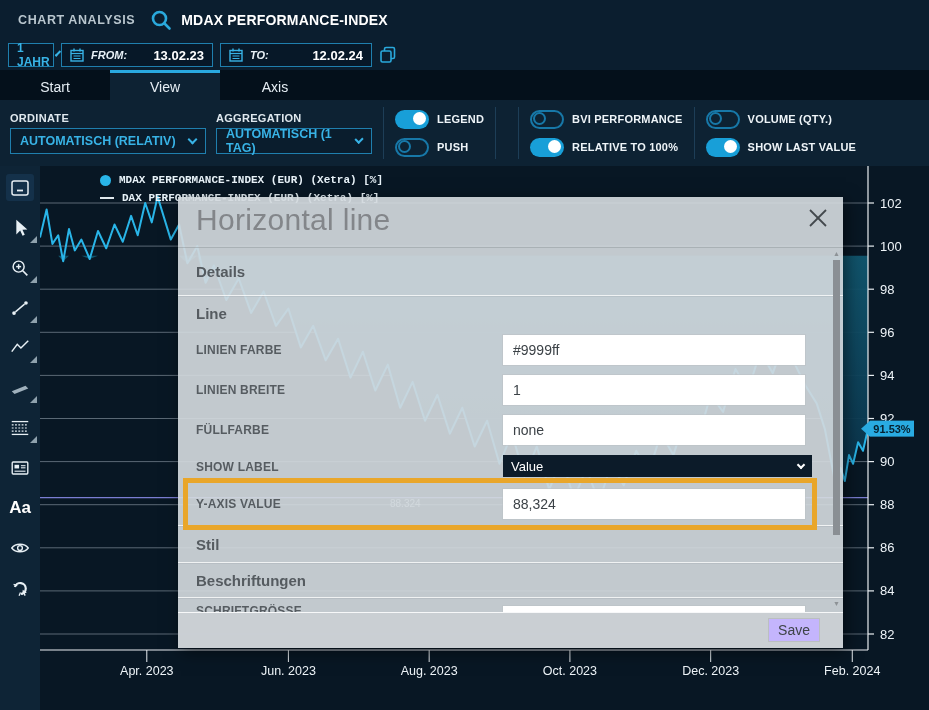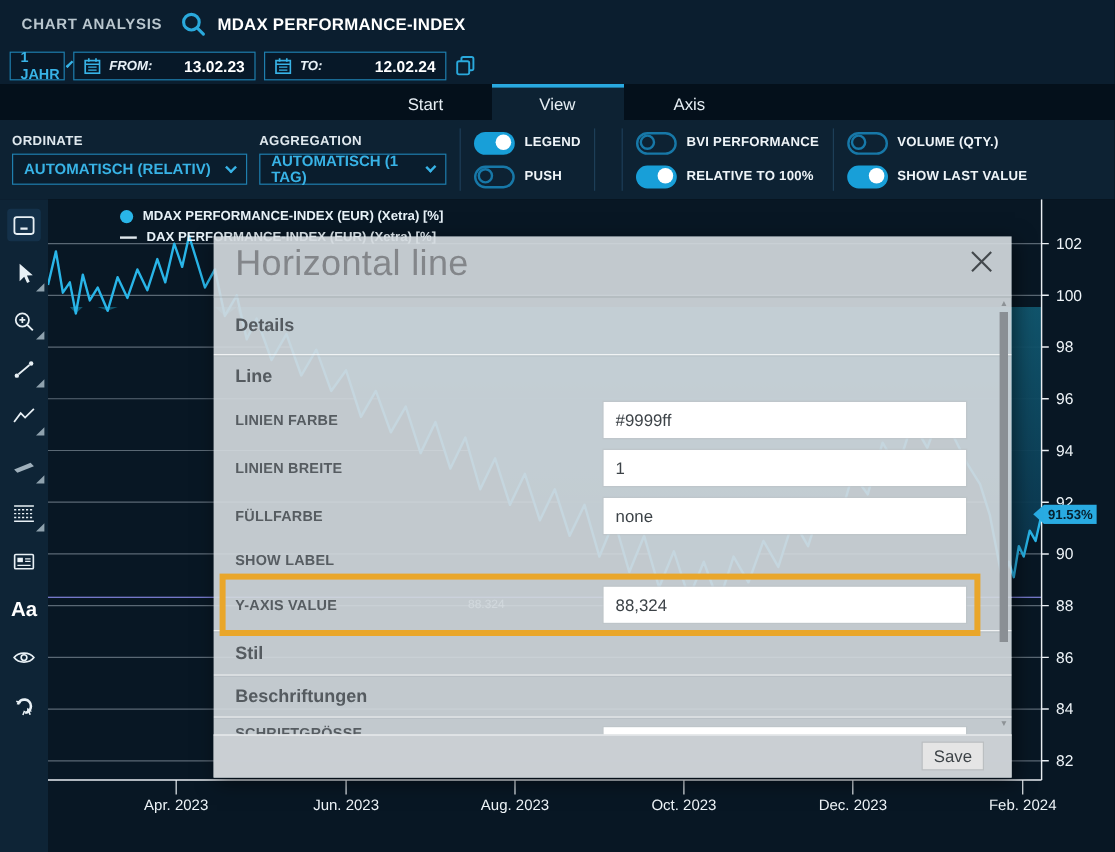--- a/index.html
+++ b/index.html
@@ -15,21 +15,21 @@
   
   .controls{height:30px;background:#0b1e2f;display:flex;align-items:center;gap:7px;padding-left:8px;}
   .ctl{height:24px;border:1px solid #1f7fae;background:#071828;display:flex;align-items:center;color:#38b3e6;font-weight:bold;font-size:12px;padding:0 8px;gap:7px;}
   .ctl .lbl{color:#e8f1f7;font-style:italic;font-size:11px;}
   .ctl .val{color:#fff;font-size:13px;margin-left:auto;}
   .range{width:46px;justify-content:space-between;}
   .datebox{width:152px;}
   .chev{width:7px;height:7px;border-right:2px solid #38b3e6;border-bottom:2px solid #38b3e6;transform:rotate(45deg);margin-top:-3px;}
 
   
-  .tabsbar{height:30px;background:#04101b;display:flex;justify-content:center;}
+  .tabsbar{height:30px;background:#04101b;display:flex;}
   .tab{width:110px;display:flex;align-items:center;justify-content:center;color:#e6eef4;font-size:14px;border-top:3px solid transparent;cursor:default;}
   .tab.active{background:#0d2233;border-top:3px solid #29a9e0;}
 
   
   .toolbar{height:66px;background:#0d2233;display:flex;align-items:center;}
   .selgrp{display:flex;flex-direction:column;gap:4px;margin-left:10px;}
   .sellbl{color:#dfe8ee;font-weight:bold;font-size:11px;letter-spacing:.3px;}
   .selbox{height:26px;border:1px solid #1f7fae;background:#0a1d2d;display:flex;align-items:center;justify-content:space-between;color:#38b3e6;font-weight:bold;font-size:12.5px;padding:0 9px;gap:8px;}
   .vdiv{width:1px;height:52px;background:#1d3e57;margin:0 11px;}
   .tglcol{display:flex;flex-direction:column;gap:9px;}
@@ -45,21 +45,21 @@
   
   .main{position:relative;height:544px;display:flex;}
   .sidebar{width:40px;background:#0e2436;display:flex;flex-direction:column;align-items:center;padding-top:8px;gap:13px;flex:none;}
   .sicon{position:relative;width:28px;height:27px;display:flex;align-items:center;justify-content:center;}
   .sicon.first{background:#14314a;border-radius:3px;}
   .subtri{position:absolute;right:-3px;bottom:-2px;width:0;height:0;border-left:7px solid transparent;border-bottom:7px solid #8fa2ae;}
   .aatxt{color:#fff;font-weight:bold;font-size:17px;}
 
   .chart{position:relative;flex:1;background:#081724;}
   .legend{position:absolute;left:60px;top:5px;z-index:2;}
-  .legrow{display:flex;align-items:center;gap:8px;height:18px;color:#e8f2f8;font-weight:bold;font-size:11px;}
+  .legrow{display:flex;align-items:center;gap:8px;height:18px;color:#e8f2f8;font-weight:bold;font-size:11px;font-family:Liberation Mono, monospace;}
   .dotmark{width:11px;height:11px;border-radius:50%;background:#29b5e8;}
   .linemark{width:14px;height:2px;background:#dfe7ec;}
 
   
   .modal{position:absolute;left:178px;top:197px;width:665px;height:451px;background:rgba(211,217,221,0.92);box-shadow:3px 4px 16px rgba(0,0,0,.5);z-index:5;}
   .m-header{height:51px;position:relative;border-bottom:1px solid rgba(150,156,161,.55);}
   .m-title{position:absolute;left:18px;top:6px;font-size:30px;color:#83868a;letter-spacing:.3px;}
   .m-close{position:absolute;right:12px;top:8px;width:26px;height:26px;display:flex;align-items:center;justify-content:center;cursor:pointer;}
   .m-body{position:absolute;top:51px;bottom:36px;left:0;right:0;overflow:hidden;}
   .sec{display:flex;align-items:center;padding-left:18px;font-weight:bold;font-size:15px;color:#555b60;}
@@ -67,21 +67,21 @@
   .frow{position:relative;}
   .flbl{position:absolute;left:18px;top:50%;transform:translateY(-50%);font-weight:bold;font-size:12px;color:#565c61;letter-spacing:.2px;}
   .inp{position:absolute;left:325px;width:302px;height:30px;background:#fff;border:0;box-shadow:0 0 0 1px rgba(188,193,197,.55);font-family:"Liberation Sans",sans-serif;font-size:14px;color:#3c4247;padding:0 10px;}
   .dselect{position:absolute;left:325px;top:5px;width:309px;height:22px;background:#0c1b29;color:#fff;font-size:13px;display:flex;align-items:center;justify-content:space-between;padding:0 8px;cursor:pointer;}
   .wchev{width:6px;height:6px;border-right:2px solid #fff;border-bottom:2px solid #fff;transform:rotate(45deg);margin-top:-3px;}
   .hi{position:absolute;left:5px;top:230px;width:634px;height:52px;border:5px solid #e9a62a;z-index:3;pointer-events:none;}
   .sb{position:absolute;right:2px;top:53px;bottom:40px;width:9px;}
   .sb .arr{position:absolute;left:0;width:9px;text-align:center;font-size:7px;color:#8d9296;line-height:8px;}
   .sb .thumb{position:absolute;top:10px;left:1px;width:7px;height:275px;background:#8a8f94;}
   .m-footer{position:absolute;bottom:0;left:0;right:0;height:36px;background:rgba(202,207,211,.96);border-top:1px solid rgba(255,255,255,.85);}
-  .save{position:absolute;right:24px;top:6px;background:#e5e5e5;color:#3e4448;font-size:14px;padding:3px 9px;box-shadow:0 0 0 1px rgba(182,186,189,.8);cursor:pointer;}
+  .save{position:absolute;right:24px;top:6px;background:#c4b5fd;color:#3e4448;font-size:14px;padding:3px 9px;box-shadow:0 0 0 1px rgba(182,186,189,.8);cursor:pointer;}
 </style>
 </head>
 <body>
 
 <div class="topbar">
   <span class="app-title">CHART ANALYSIS</span>
   <span class="searchwrap">
     <svg width="24" height="24" viewBox="0 0 24 24">
         <circle cx="10.5" cy="10.5" r="6.5" fill="none" stroke="#2aa9dc" stroke-width="2.6"></circle>
         <line x1="15.5" y1="15.5" x2="20.5" y2="20.5" stroke="#2aa9dc" stroke-width="2.6" stroke-linecap="round"></line>
@@ -377,20 +377,24 @@
     <div class="frow" style="height:40px">
       <span class="flbl">LINIEN BREITE</span>
       <input class="inp" style="top: 5px;" value="1">
     </div>
     <div class="frow" style="height:40px">
       <span class="flbl">FÜLLFARBE</span>
       <input class="inp" style="top: 5px;" value="none">
     </div>
     <div class="frow" style="height:33px">
       <span class="flbl">SHOW LABEL</span>
+      <div class="dselect">
+        <span>Value</span>
+        <span class="wchev"></span>
+      </div>
     </div>
     <div class="frow" style="height:42px">
       <span class="flbl">Y-AXIS VALUE</span>
       <input class="inp" style="top: 6px;" value="88,324">
     </div>
 
     <div class="sec hl" style="height:37px">Stil</div>
     <div class="sec hl" style="height:35px">Beschriftungen</div>
     <div class="frow hl" style="height:40px">
       <span class="flbl" style="top:6px;transform:none">SCHRIFTGRÖSSE</span>

